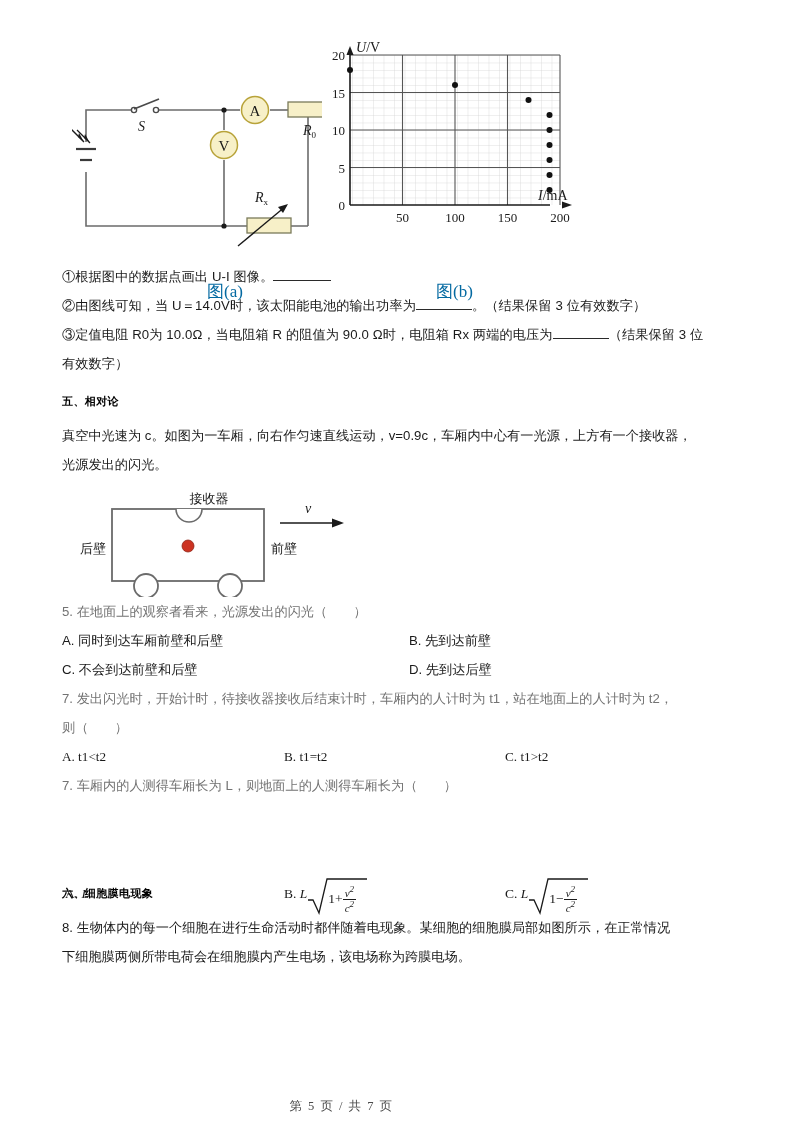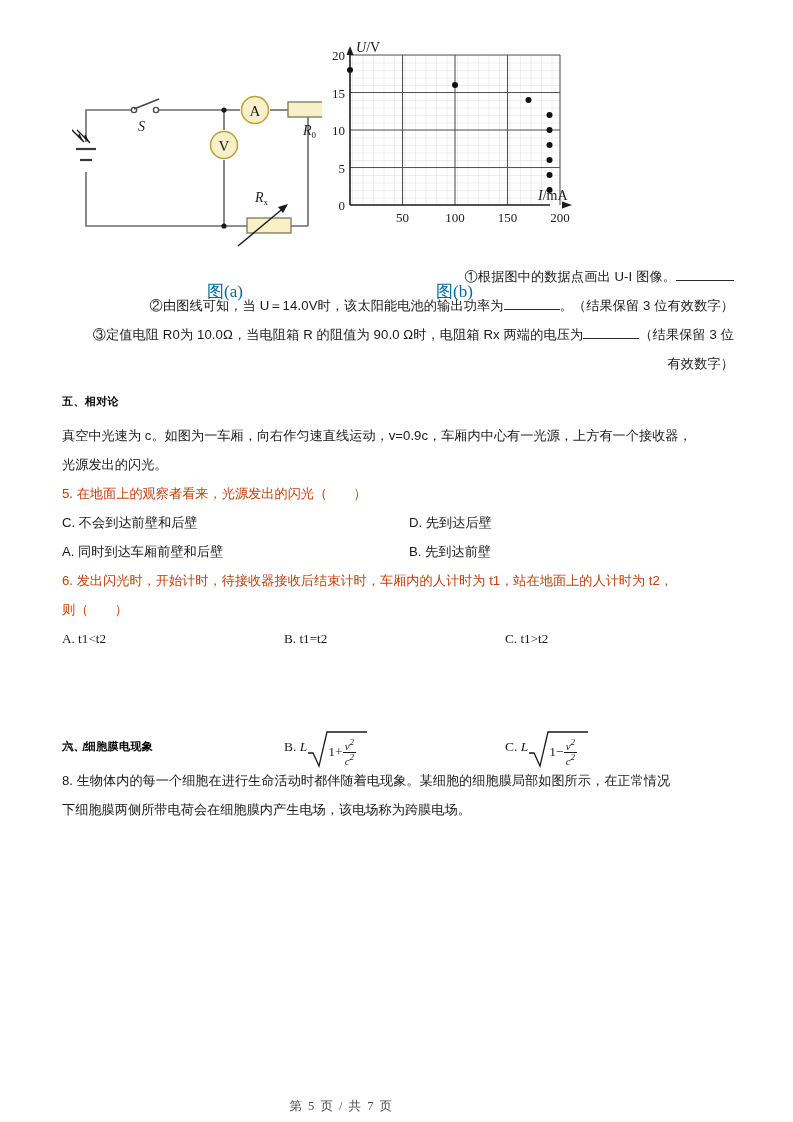--- a/index.html
+++ b/index.html
@@ -60,21 +60,20 @@
   .cap-a { left: 145px; top: 240px; }
   .cap-b { left: 374px; top: 240px; }
 
   
   .qline {
     font-size: 13.2px;
     line-height: 29px;
     color: #1a1a1a;
     font-family: "Liberation Sans", sans-serif;
     letter-spacing: 0.1px;
-    text-align: right;
   }
   .blank {
     display: inline-block;
     border-bottom: 1px solid #2a2a2a;
     height: 12px;
     vertical-align: baseline;
   }
   .bl-md { width: 56px; }
   .bl-lg { width: 58px; }
 
@@ -108,21 +107,21 @@
     width: 672px;
     height: 112px;
     margin-top: 6px;
   }
 
   
   .qrow {
     font-size: 13.2px;
     line-height: 29px;
     font-family: "Liberation Sans", sans-serif;
-    color: #c2410c;
+    color: #737373;
   }
   .opts2 {
     position: relative;
     height: 29px;
     font-size: 13.2px;
     font-family: "Liberation Sans", sans-serif;
     line-height: 29px;
   }
   .opt-a { position: absolute; left: 0px; }
   .opt-b { position: absolute; left: 347px; }
@@ -328,39 +327,61 @@
     <div class="qline">
       <span>③定值电阻 R0为 10.0Ω，当电阻箱 R 的阻值为 90.0 Ω时，电阻箱 Rx 两端的电压为</span><span class="blank bl-md"></span><span>（结果保留 3 位</span>
     </div>
     <div class="qline">有效数字）</div>
 
     <div class="sec-head">五、相对论</div>
 
     <div class="para">真空中光速为 c。如图为一车厢，向右作匀速直线运动，v=0.9c，车厢内中心有一光源，上方有一个接收器，</div>
     <div class="para">光源发出的闪光。</div>
 
+    <div class="carriage-wrap">
+      <svg width="330" height="112" viewBox="0 0 330 112" style="position:absolute;left:6px;top:0;">
+
+        <rect x="44" y="24" width="152" height="72" fill="#ffffff" stroke="#6b6b6b" stroke-width="1.8"></rect>
+
+        <path d="M108,24 A13,13 0 0 0 134,24" fill="#ffffff" stroke="#6b6b6b" stroke-width="1.6"></path>
+
+        <circle cx="78" cy="101" r="12" fill="#ffffff" stroke="#6b6b6b" stroke-width="1.8"></circle>
+        <circle cx="162" cy="101" r="12" fill="#ffffff" stroke="#6b6b6b" stroke-width="1.8"></circle>
+
+        <circle cx="120" cy="61" r="6" fill="#cc3322" stroke="#8e2317" stroke-width="0.8"></circle>
+
+        <line x1="212" y1="38" x2="268" y2="38" stroke="#1a1a1a" stroke-width="1.6"></line>
+        <polygon points="276,38 264,33.5 264,42.5" fill="#1a1a1a"></polygon>
+
+        <text x="141" y="18" text-anchor="middle" font-family="Liberation Sans, sans-serif" font-size="13" fill="#1a1a1a">接收器</text>
+        <text x="240" y="28" text-anchor="middle" font-family="Liberation Serif, serif" font-style="italic" font-size="14" fill="#1a1a1a">v</text>
+        <text x="38" y="68" text-anchor="end" font-family="Liberation Sans, sans-serif" font-size="13" fill="#1a1a1a">后壁</text>
+        <text x="203" y="68" font-family="Liberation Sans, sans-serif" font-size="13" fill="#1a1a1a">前壁</text>
+      </svg>
+    </div>
 
     <div class="qrow">5. 在地面上的观察者看来，光源发出的闪光（　　）</div>
+    <div class="opts2">
+      <span class="opt-a">A. 同时到达车厢前壁和后壁</span>
+      <span class="opt-b">B. 先到达前壁</span>
+    </div>
     <div class="opts2">
       <span class="opt-a">C. 不会到达前壁和后壁</span>
       <span class="opt-b">D. 先到达后壁</span>
     </div>
-    <div class="opts2">
-      <span class="opt-a">A. 同时到达车厢前壁和后壁</span>
-      <span class="opt-b">B. 先到达前壁</span>
-    </div>
-
-    <div class="qrow">6. 发出闪光时，开始计时，待接收器接收后结束计时，车厢内的人计时为 t1，站在地面上的人计时为 t2，</div>
+
+    <div class="qrow">7. 发出闪光时，开始计时，待接收器接收后结束计时，车厢内的人计时为 t1，站在地面上的人计时为 t2，</div>
     <div class="qrow">则（　　）</div>
     <div class="opts3">
       <span class="o3a">A. t1&lt;t2</span>
       <span class="o3b">B. t1=t2</span>
       <span class="o3c">C. t1&gt;t2</span>
     </div>
 
+    <div class="qrow">7. 车厢内的人测得车厢长为 L，则地面上的人测得车厢长为（　　）</div>
 
     <div class="math-opts">
 
       <span class="mo mo-a">
         <span>A.</span>
         <span class="ital">L</span>
       </span>
 
       <span class="mo mo-b">
         <span>B.</span>

